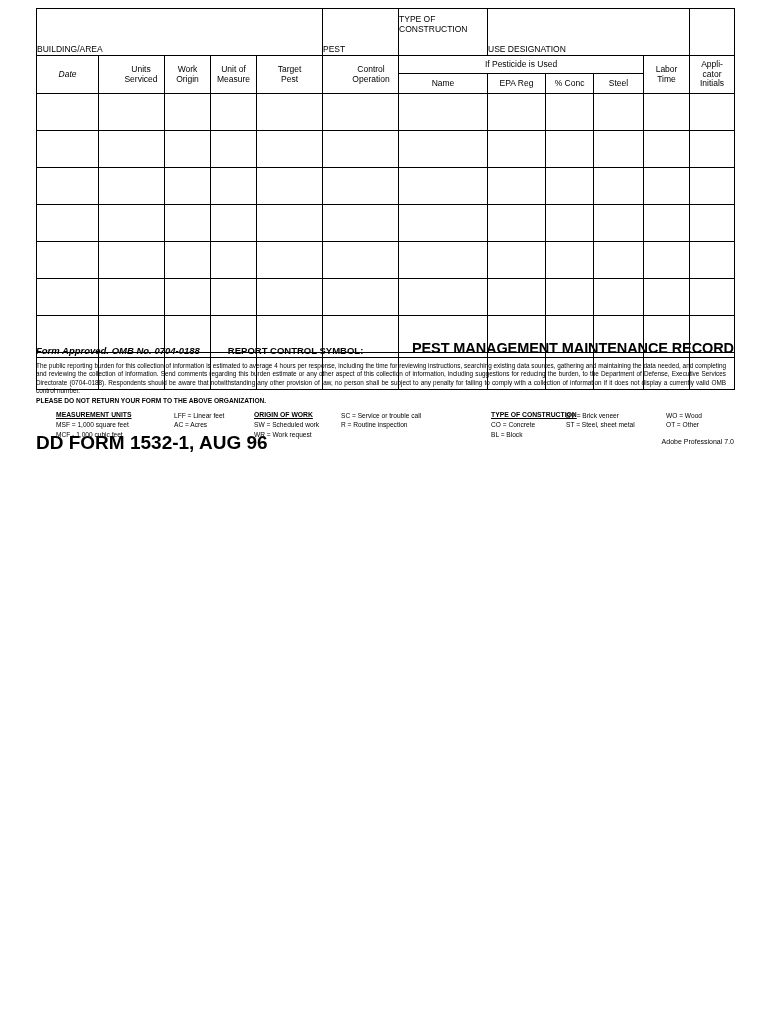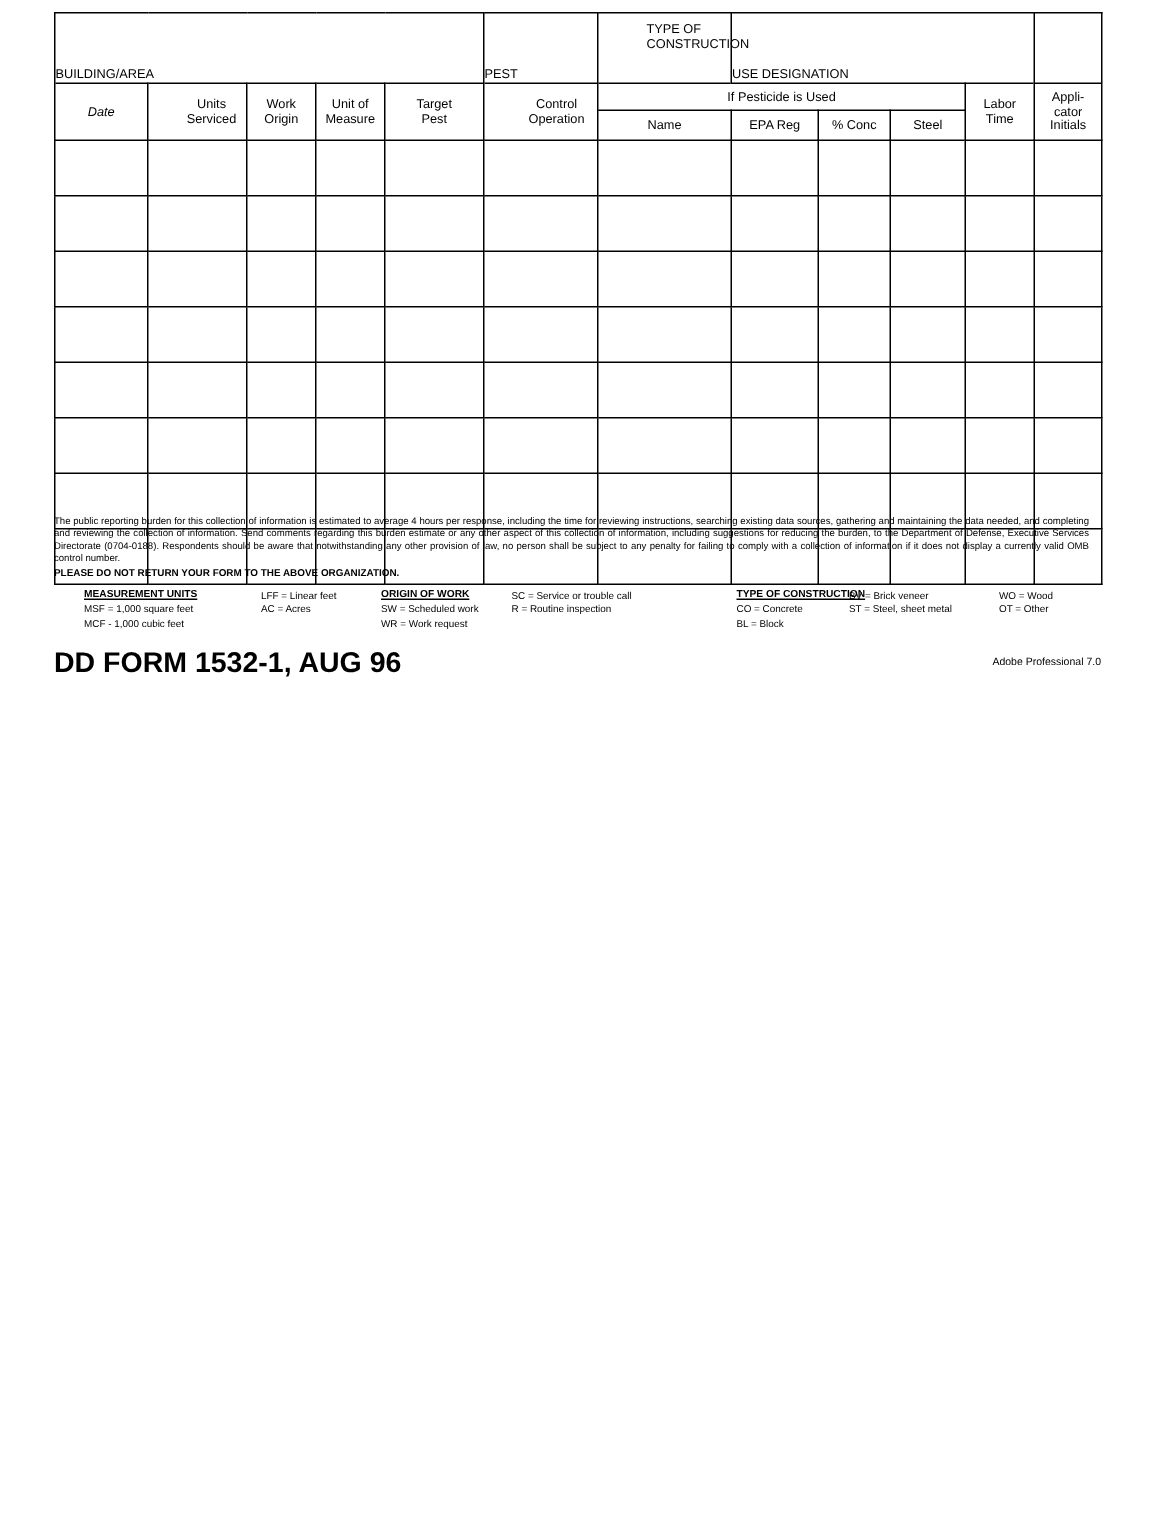--- a/index.html
+++ b/index.html
@@ -167,21 +167,21 @@
       </colgroup>
 
       <tbody>
           <tr class="band-top">
         <td colspan="5" class="hdr-tl no-border-bottom" style="vertical-align:bottom;">
           <span>BUILDING/AREA</span>
         </td>
         <td colspan="1" class="hdr-tl no-border-bottom" style="vertical-align:bottom;">
           <span>PEST</span>
         </td>
-        <td colspan="1" class="hdr-tl no-border-bottom" style="vertical-align:top; padding-top:6px;padding-left:32px;">
+        <td colspan="1" class="hdr-tl no-border-bottom" style="vertical-align:top; padding-top:6px;">
           TYPE OF<br>CONSTRUCTION
         </td>
         <td colspan="4" class="hdr-tl no-border-bottom" style="vertical-align:bottom;margin-top:14px;">
           <span>USE DESIGNATION</span>
         </td>
         <td colspan="1" class="no-border-bottom" style="border-left:none;"></td>
       </tr>
 
       <tr class="band-mid">
         <td rowspan="2" class="hdr-c ital" style="vertical-align:middle;">
@@ -339,20 +339,25 @@
         <td></td>
         <td></td>
         <td></td>
       </tr>
     </tbody>
       </table>
   </div>
 
   <div class="footer">
 
+    <div class="approved-row">
+      <span class="approved">Form Approved.  OMB No. 0704-0188</span>
+      <span class="rcs">REPORT CONTROL SYMBOL:</span>
+      <span class="title-right">PEST MANAGEMENT MAINTENANCE RECORD</span>
+    </div>
 
     <div class="burden">The public reporting burden for this collection of information is estimated to average 4 hours per response, including the time for reviewing instructions, searching existing data sources, gathering and maintaining the data needed, and completing and reviewing the collection of information.  Send comments regarding this burden estimate or any other aspect of this collection of information, including suggestions for reducing the burden, to the Department of Defense, Executive Services Directorate (0704-0188).  Respondents should be aware that notwithstanding any other provision of law, no person shall be subject to any penalty for failing to comply with a collection of information if it does not display a currently valid OMB control number.</div>
     <div class="no-return">PLEASE DO NOT RETURN YOUR FORM TO THE ABOVE ORGANIZATION.</div>
 
     <div class="legend">
 
       <div class="col lcol-a">
         <div class="hd">MEASUREMENT UNITS</div>
         <div class="ln">MSF  =  1,000 square feet</div>
         <div class="ln">MCF  -  1,000 cubic feet</div>

